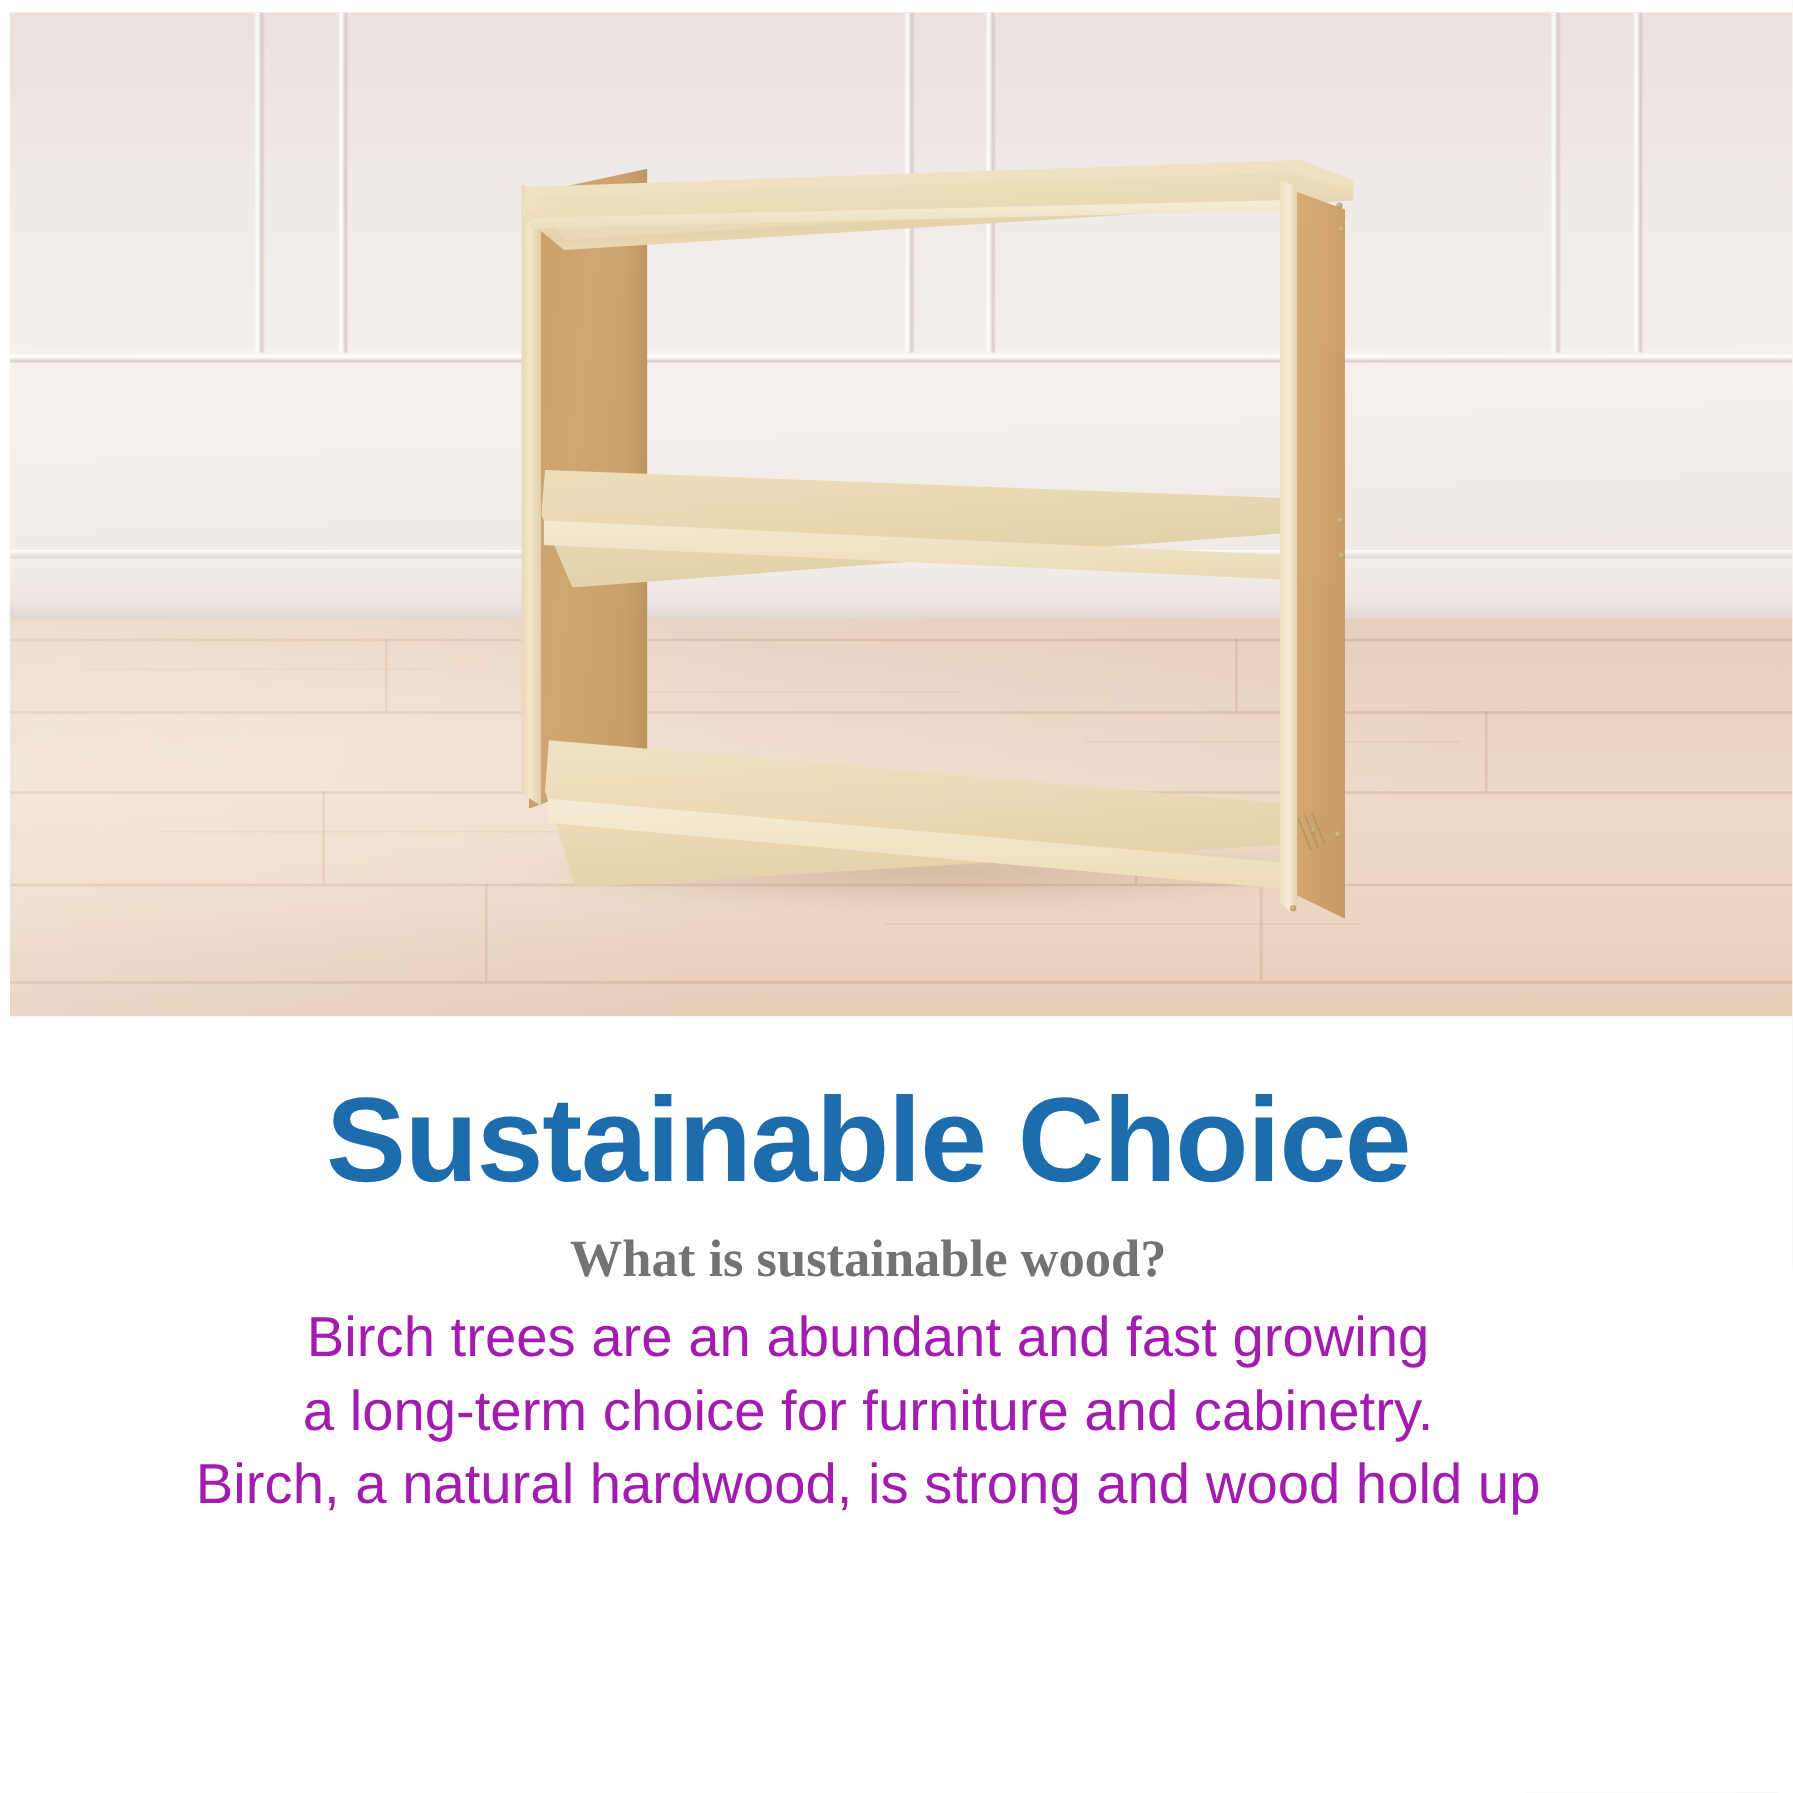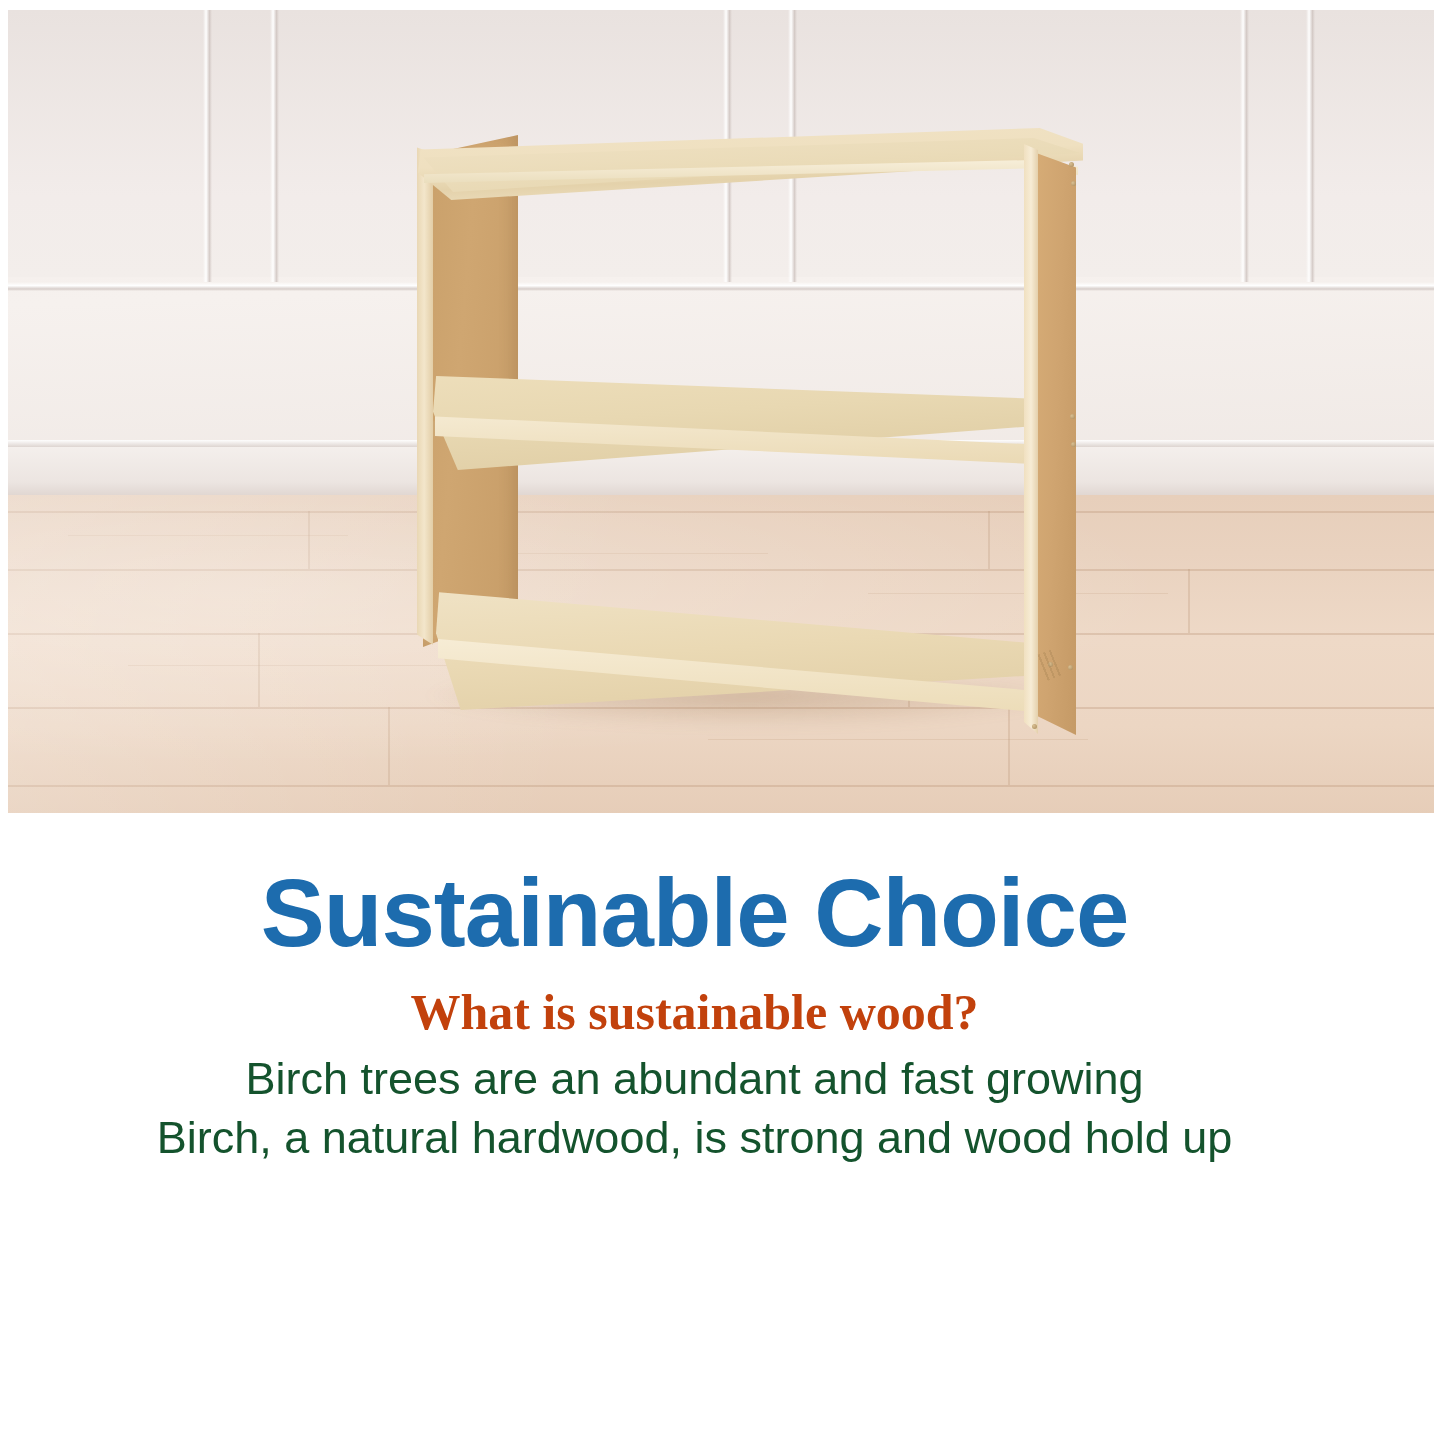--- a/index.html
+++ b/index.html
@@ -296,30 +296,30 @@
     font-family: "Liberation Sans", sans-serif;
     font-weight: bold;
     font-size: 96px;
     letter-spacing: -1px;
     line-height: 1.0;
     margin: 0 0 24px 0;
     white-space: nowrap;
   }
 
   .subhead {
-    color: #c2410c;
+    color: #737373;
     font-family: "Liberation Serif", serif;
     font-weight: bold;
-    font-size: 50px;
+    font-size: 42px;
     line-height: 1.1;
     margin: 0 0 10px 0;
   }
 
   .body-copy {
-    color: #14532d;
+    color: #a21caf;
     font-family: "Liberation Sans", sans-serif;
     font-size: 45px;
     line-height: 1.30;
     margin: 0;
   }
   .body-copy .line { display: block; white-space: nowrap; }
 </style>
 </head>
 <body>
 
@@ -398,17 +398,18 @@
     </div>
   </div>
 
   <div class="text-block">
     <h1 class="headline">Sustainable Choice</h1>
 
     <h2 class="subhead">What is sustainable wood?</h2>
 
     <p class="body-copy">
       <span class="line">Birch trees are an abundant and fast growing</span>
+      <span class="line">a long-term choice for furniture and cabinetry.</span>
       <span class="line">Birch, a natural hardwood, is strong and wood hold up</span>
     </p>
   </div>
 
 </div>
 
 </body></html>

